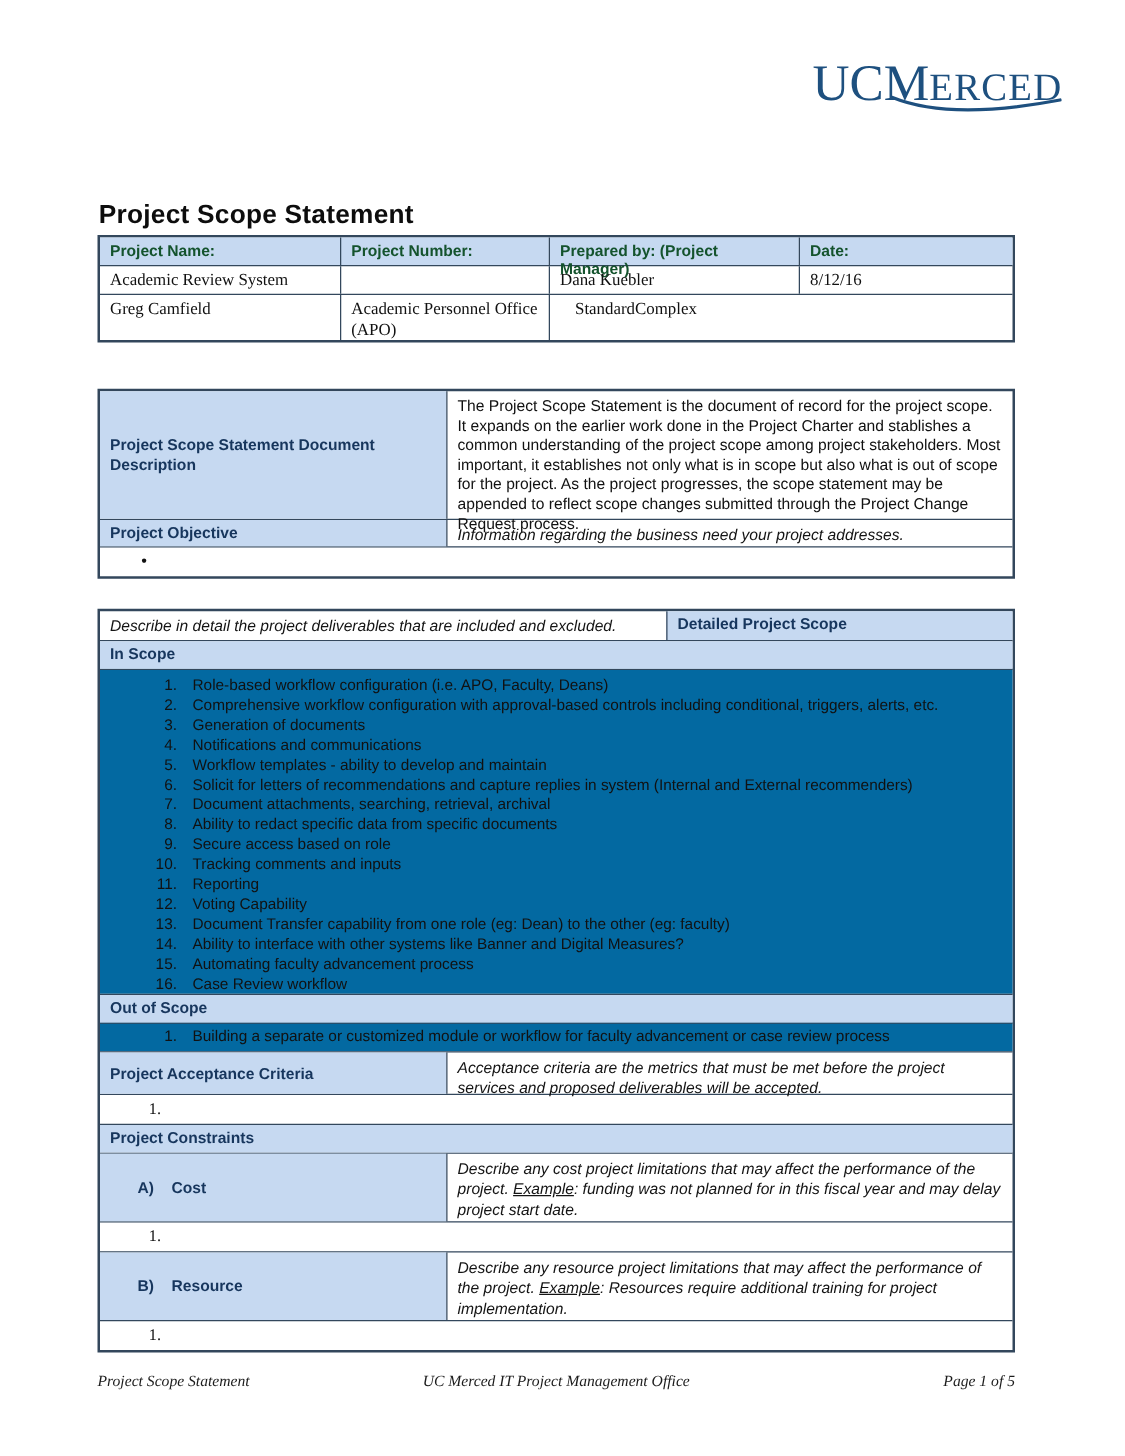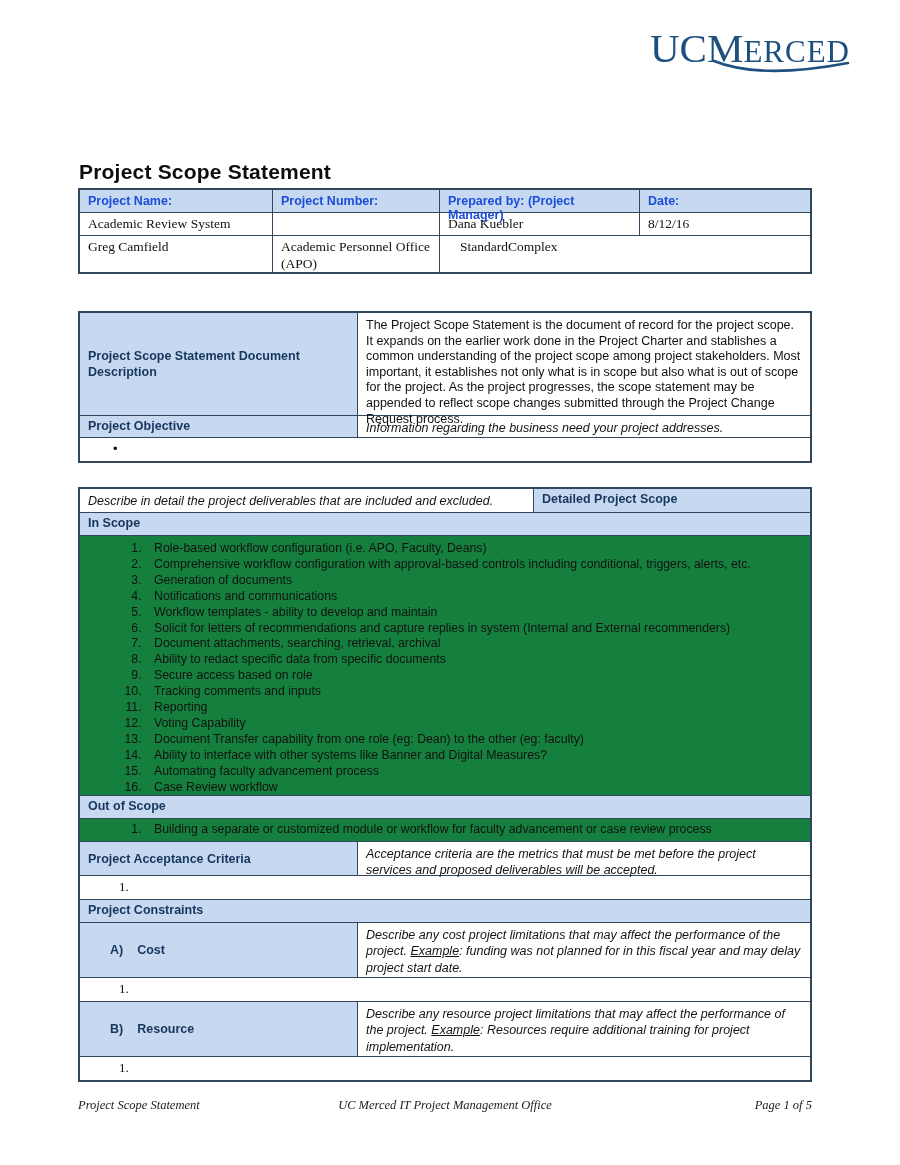--- a/index.html
+++ b/index.html
@@ -2,59 +2,59 @@
 <html><head>
 <meta charset="utf-8">
 <style>
   * { margin:0; padding:0; box-sizing:border-box; }
   html,body { background:#ffffff; }
   body { width:900px; height:1165px; font-family:"Liberation Sans",sans-serif; position:relative; overflow:hidden; }
 
   .page { position:relative; width:900px; height:1165px; background:#ffffff; }
 
   
-  .logo { position:absolute; top:28px; right:50px; color:#1e507f; font-family:"Liberation Serif",serif; line-height:1; white-space:nowrap; }
+  .logo { position:absolute; top:46px; right:50px; color:#1e507f; font-family:"Liberation Serif",serif; line-height:1; white-space:nowrap; }
   .logo-big { font-size:41px; }
   .logo-small { font-size:31px; letter-spacing:1px; }
   .logo-swash { position:absolute; right:0px; bottom:-8px; }
 
   
   .title { position:absolute; left:79px; top:160px; font-size:21px; font-weight:bold; color:#0d0d0d; letter-spacing:0.2px; }
 
   .content { position:absolute; left:78px; width:734px; }
   #info-table   { top:188px; }
   #desc-table   { top:311px; }
   #scope-table  { top:487px; }
 
   .tbl { border:2px solid #33475c; background:#fff; }
   .row { display:flex; border-top:1px solid #33475c; align-items:stretch; }
   .row:first-child { border-top:none; }
   .cell { padding:3px 8px; }
   .cell + .cell { border-left:1px solid #33475c; }
 
-  .hdr-cell { background:#c6d9f1; color:#1d4ed8; font-weight:bold; font-size:12.5px; padding-top:4px; }
+  .hdr-cell { background:#c6d9f1; color:#14532d; font-weight:bold; font-size:12.5px; padding-top:4px; }
   .label-cell { background:#c6d9f1; color:#17365d; font-weight:bold; font-size:12.5px; }
   .val { font-family:"Liberation Serif",serif; font-size:13.5px; color:#111; line-height:1.25; }
   .hint { font-style:italic; font-size:12.5px; color:#141414; line-height:1.3; padding:4px 8px; }
   .hint .u { text-decoration:underline; }
 
   
   .w1 { width:192px; } .w2 { width:167px; } .w3 { width:200px; } .w4 { flex:1; } .w34 { flex:1; }
   .h22 { height:22px; } .h23 { height:23px; } .h37 { height:37px; }
 
   
   .wl { width:277px; } .wr { flex:1; }
   .desc-row { height:102px; }
   .desc-label { display:flex; align-items:center; line-height:1.3; }
   .desc-text { font-size:12.5px; color:#111; line-height:15.6px; padding:5px 8px; }
   .selection-row { height:21px; font-size:14.5px; color:#111; padding:1px 8px; }
   .one-line { height:22px; }
   .bullet-row { height:23px; font-size:13px; color:#111; padding:3px 0 0 33px; }
   .section-hdr { height:23px; }
-  .list-row { background:#15803d; }
+  .list-row { background:#0369a1; }
   ol.scope-list { list-style:decimal; margin:0; padding:5px 8px 0 65px; }
   ol.scope-list li { font-size:12.3px; color:#111; line-height:15.9px; padding-left:9px; }
   .list-260 { height:260px; overflow:hidden; }
   .list-23 { height:23px; overflow:hidden; }
   .acc-row { height:34px; }
   .vcenter { display:flex; align-items:center; }
   .num-row { height:23px; font-family:"Liberation Serif",serif; font-size:13px; color:#111; padding:3px 0 0 39px; }
   .constraint-row { height:55px; }
   .constraint-label { display:flex; align-items:center; padding-left:30px; }
   .constraint-label .letter { margin-right:14px; }

